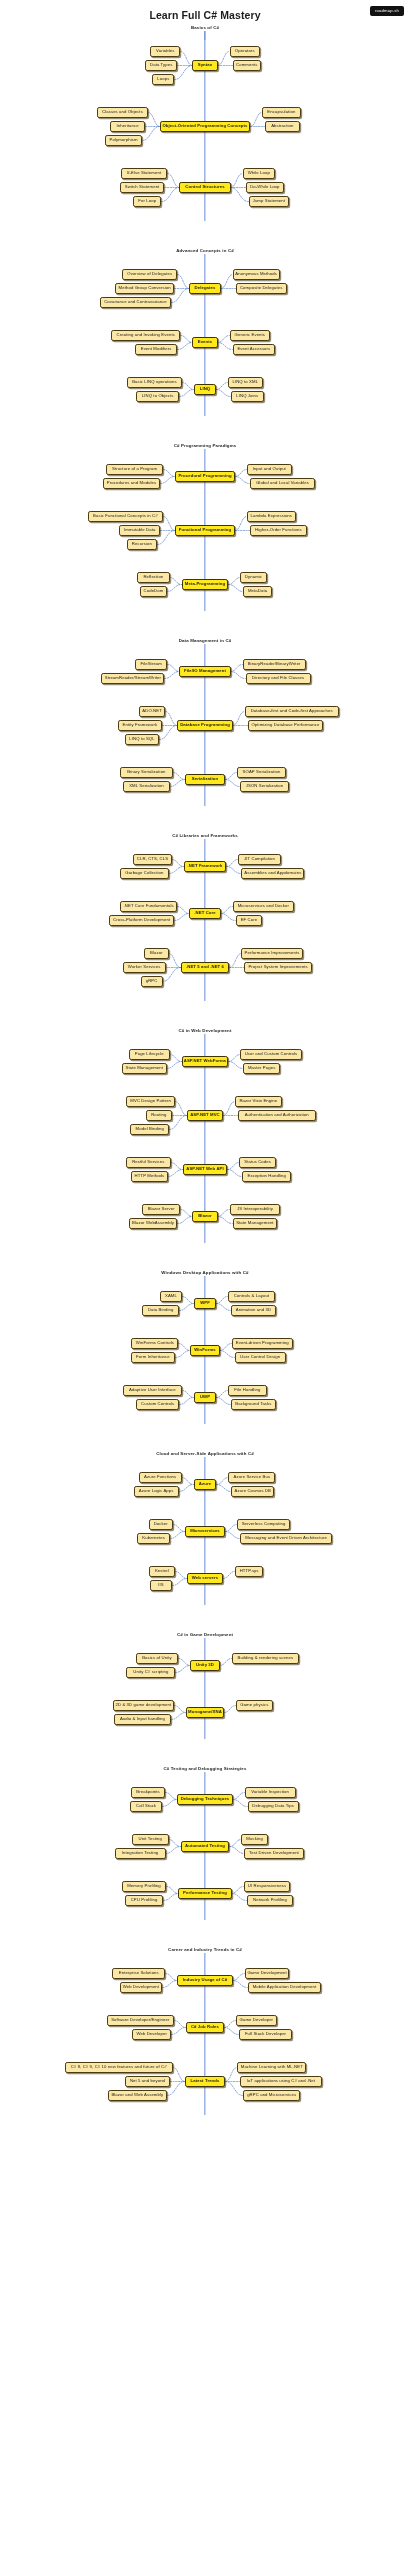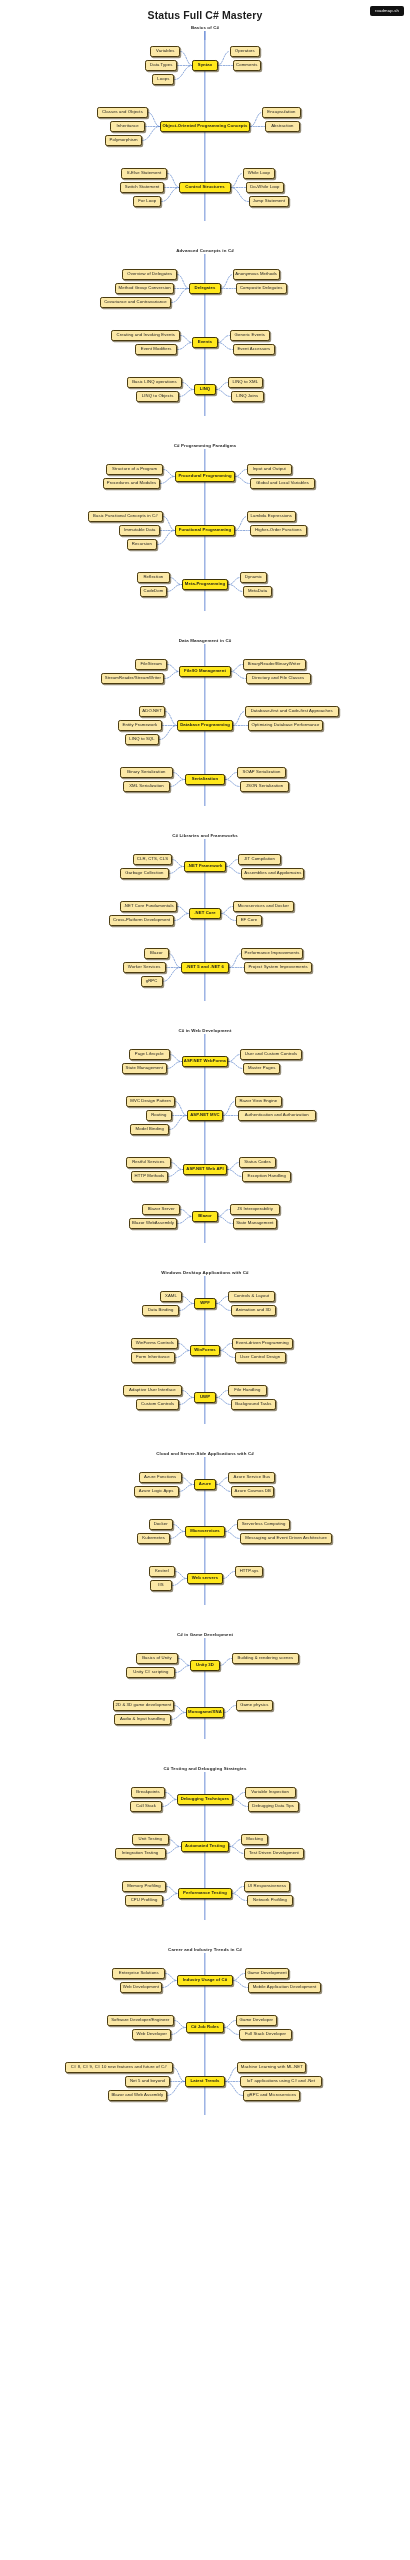--- a/index.html
+++ b/index.html
@@ -97,21 +97,21 @@
     stroke: #4f7ac7;
     stroke-width: 0.65;
     stroke-dasharray: 1.4 1.4;
     stroke-linecap: round;
   }
 </style>
 </head>
 <body>
 
 <div id="brand-badge">roadmap.sh</div>
-<div id="page-title">Status Full C# Mastery</div>
+<div id="page-title">Learn Full C# Mastery</div>
 
 <svg class="links" id="link-layer">
     <path d="M 180.49 51.5 C 186.49 51.5, 186.49 65.5, 192.49 65.5"></path>
     <path d="M 177.49 65.5 C 184.99 65.5, 184.99 65.5, 192.49 65.5"></path>
     <path d="M 174.49 79.5 C 183.49 79.5, 183.49 65.5, 192.49 65.5"></path>
     <path d="M 217.51000000000002 65.5 C 223.51000000000002 65.5, 223.51000000000002 51.5, 229.51000000000002 51.5"></path>
     <path d="M 217.51000000000002 65.5 C 225.01000000000002 65.5, 225.01000000000002 65.5, 232.51000000000002 65.5"></path>
     <path d="M 147.94 112.5 C 153.94 112.5, 153.94 126.5, 159.94 126.5"></path>
     <path d="M 144.94 126.5 C 152.44 126.5, 152.44 126.5, 159.94 126.5"></path>
     <path d="M 141.94 140.5 C 150.94 140.5, 150.94 126.5, 159.94 126.5"></path>

